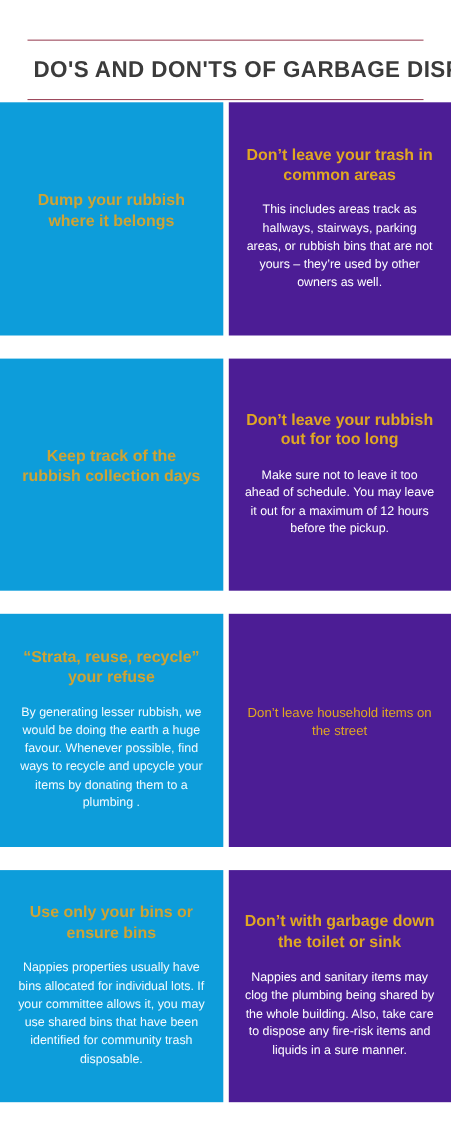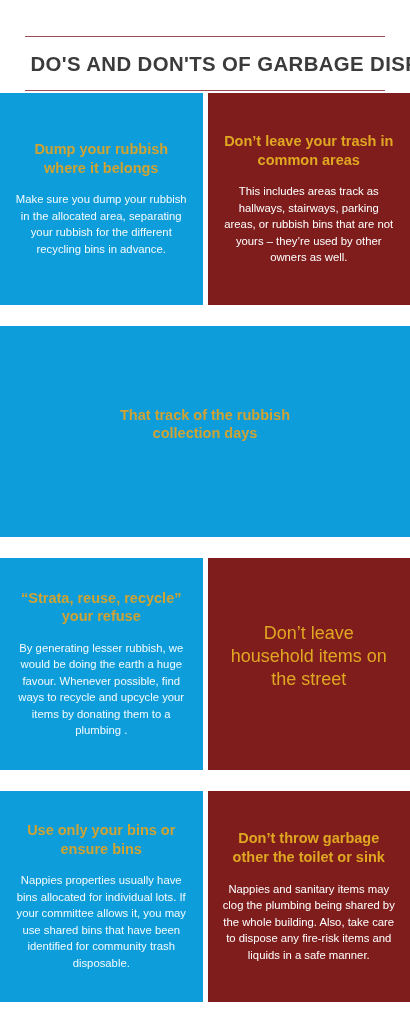--- a/index.html
+++ b/index.html
@@ -70,34 +70,34 @@
     display: flex;
     flex-direction: column;
     align-items: center;
     justify-content: center;
     text-align: center;
     padding: 10px 14px;
     overflow: hidden;
   }
 
   .card.do   { background: #0d9dda; }
-  .card.dont { background: #7f1d1d; }
+  .card.dont { background: #4c1d95; }
 
   .card-heading {
     color: #e0a722;
     font-size: 14.5px;
     font-weight: bold;
     line-height: 1.28;
     margin-bottom: 14px;
     max-width: 175px;
   }
 
   .card.do .card-heading { color: #cfa333; }
 
-  .card-heading.light { font-weight: normal; font-size: 18px; }
+  .card-heading.light { font-weight: normal; font-size: 12px; }
 
   .card-body {
     color: #ffffff;
     font-size: 11.3px;
     line-height: 1.46;
     max-width: 180px;
   }
 
   .card.do .card-body { color: #f2fbff; }
 </style>
@@ -110,49 +110,52 @@
     <div class="rule"></div>
     <div class="page-title">DO'S AND DON'TS OF GARBAGE DISPOSAL</div>
     <div class="rule"></div>
   </div>
 
   <div class="grid">
 
     <div class="row">
       <div class="card do">
         <div class="card-heading">Dump your rubbish where it belongs</div>
-        <div class="card-body">Make sure you dump your rubbish in the allocated area, separating your rubbish for the different recycling bins in advance.</div>
       </div>
       <div class="card dont">
         <div class="card-heading">Don’t leave your trash in common areas</div>
         <div class="card-body">This includes areas track as hallways, stairways, parking areas, or rubbish bins that are not yours – they’re used by other owners as well.</div>
       </div>
     </div>
 
     <div class="row">
       <div class="card do">
-        <div class="card-heading">That track of the rubbish collection days</div>
+        <div class="card-heading">Keep track of the rubbish collection days</div>
+      </div>
+      <div class="card dont">
+        <div class="card-heading">Don’t leave your rubbish out for too long</div>
+        <div class="card-body">Make sure not to leave it too ahead of schedule. You may leave it out for a maximum of 12 hours before the pickup.</div>
       </div>
     </div>
 
     <div class="row">
       <div class="card do">
         <div class="card-heading">“Strata, reuse, recycle” your refuse</div>
         <div class="card-body">By generating lesser rubbish, we would be doing the earth a huge favour. Whenever possible, find ways to recycle and upcycle your items by donating them to a plumbing .</div>
       </div>
       <div class="card dont">
         <div class="card-heading light">Don’t leave household items on the street</div>
       </div>
     </div>
 
     <div class="row">
       <div class="card do">
         <div class="card-heading">Use only your bins or ensure bins</div>
         <div class="card-body">Nappies properties usually have bins allocated for individual lots. If your committee allows it, you may use shared bins that have been identified for community trash disposable.</div>
       </div>
       <div class="card dont">
-        <div class="card-heading">Don’t throw garbage other the toilet or sink</div>
-        <div class="card-body">Nappies and sanitary items may clog the plumbing being shared by the whole building. Also, take care to dispose any fire-risk items and liquids in a safe manner.</div>
+        <div class="card-heading">Don’t with garbage down the toilet or sink</div>
+        <div class="card-body">Nappies and sanitary items may clog the plumbing being shared by the whole building. Also, take care to dispose any fire-risk items and liquids in a sure manner.</div>
       </div>
     </div>
 
   </div>
 </div>
 
 </body></html>

